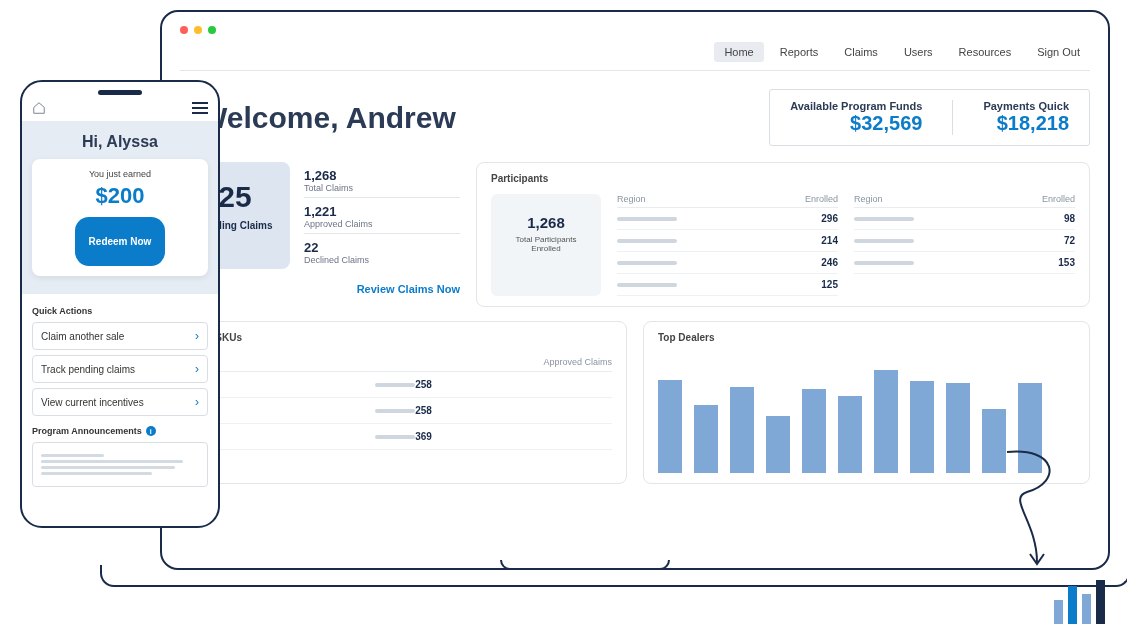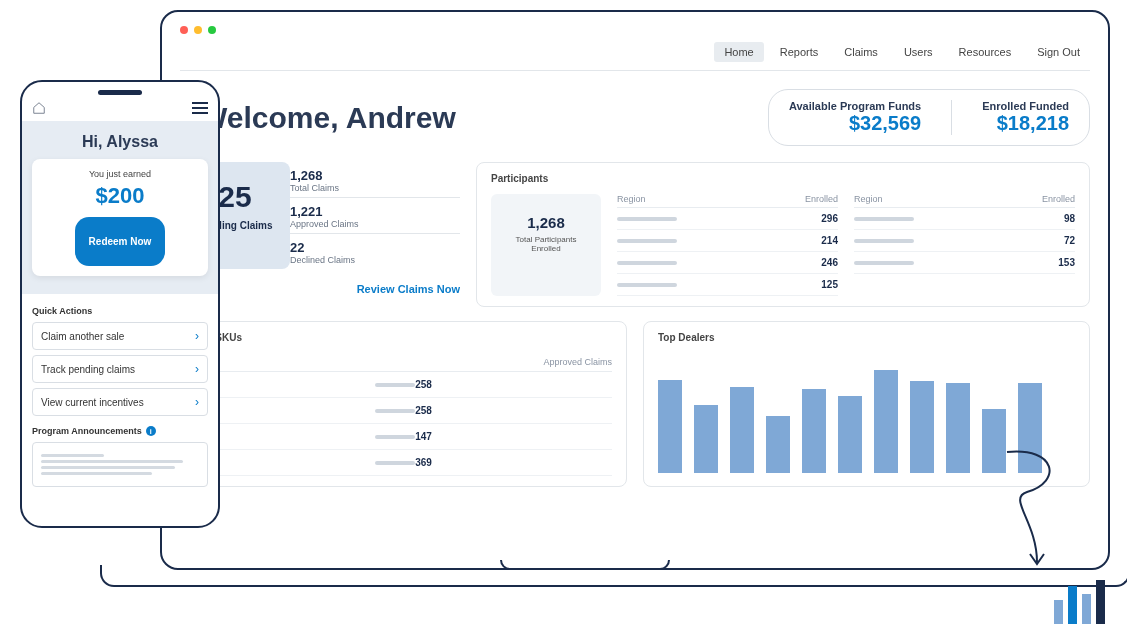--- a/index.html
+++ b/index.html
@@ -69,36 +69,36 @@
 }
 .welcome {
   font-size: 30px;
   font-weight: 700;
   color: #2b3a55;
   border-left: 3px solid #0a7cc9;
   padding-left: 12px;
 }
 .funds-card {
   border: 1px solid #d9dee4;
-  border-radius: 20px;
+  border-radius: 3px;
   padding: 10px 20px;
   display: flex;
   gap: 30px;
 }
 .funds-block { }
 .funds-label { font-size: 11px; font-weight: 600; color: #2b3a55; }
 .funds-val { font-size: 20px; font-weight: 700; color: #0a7cc9; text-align: right; }
 .funds-divider { width: 1px; background: #d9dee4; }
 .main-grid {
   display: grid;
   grid-template-columns: 280px 1fr;
   gap: 16px;
 }
 .claims-panel { display: flex; flex-direction: column; }
-.claims-top { display: flex; }
+.claims-top { display: flex; gap: 14px; }
 .pending-card {
   background: #dde6f0;
   border-radius: 8px;
   padding: 18px 10px;
   text-align: center;
   width: 110px;
 }
 .pending-num { font-size: 30px; font-weight: 700; color: #1a2b4a; }
 .pending-lbl { font-size: 10px; font-weight: 600; color: #1a2b4a; margin-top: 6px; }
 .claim-stats { flex: 1; }
@@ -199,21 +199,21 @@
 
   <div class="header-row">
     <div class="welcome">Welcome, Andrew</div>
     <div class="funds-card">
       <div class="funds-block">
         <div class="funds-label">Available Program Funds</div>
         <div class="funds-val">$32,569</div>
       </div>
       <div class="funds-divider"></div>
       <div class="funds-block">
-        <div class="funds-label">Enrolled Funded</div>
+        <div class="funds-label">Payments Quick</div>
         <div class="funds-val">$18,218</div>
       </div>
     </div>
   </div>
 
   <div class="main-grid">
     <div class="claims-panel">
       <div class="claims-top">
         <div class="pending-card">
           <div class="pending-num">25</div>
@@ -295,24 +295,20 @@
         <span>SKU</span>
         <span>Approved Claims</span>
       </div>
       <div class="sku-row">
           <div class="sku-bar"></div>
           <span class="sku-val">258</span>
         </div>
       <div class="sku-row">
           <div class="sku-bar"></div>
           <span class="sku-val">258</span>
-        </div>
-      <div class="sku-row">
-          <div class="sku-bar"></div>
-          <span class="sku-val">147</span>
         </div>
       <div class="sku-row">
           <div class="sku-bar"></div>
           <span class="sku-val">369</span>
         </div>
     </div>
 
     <div class="dealers-panel">
       <div class="panel-title">Top Dealers</div>
       <div class="bars" id="dealer-bars">

